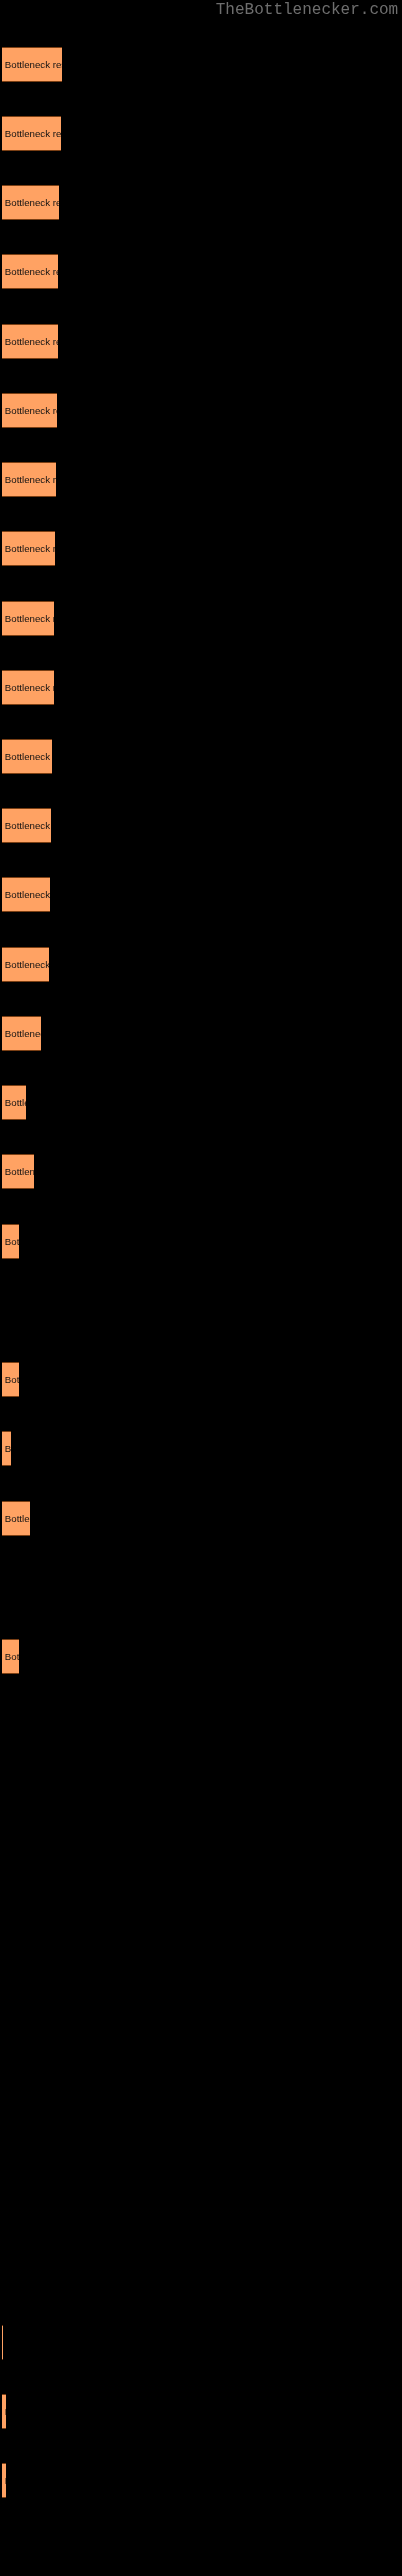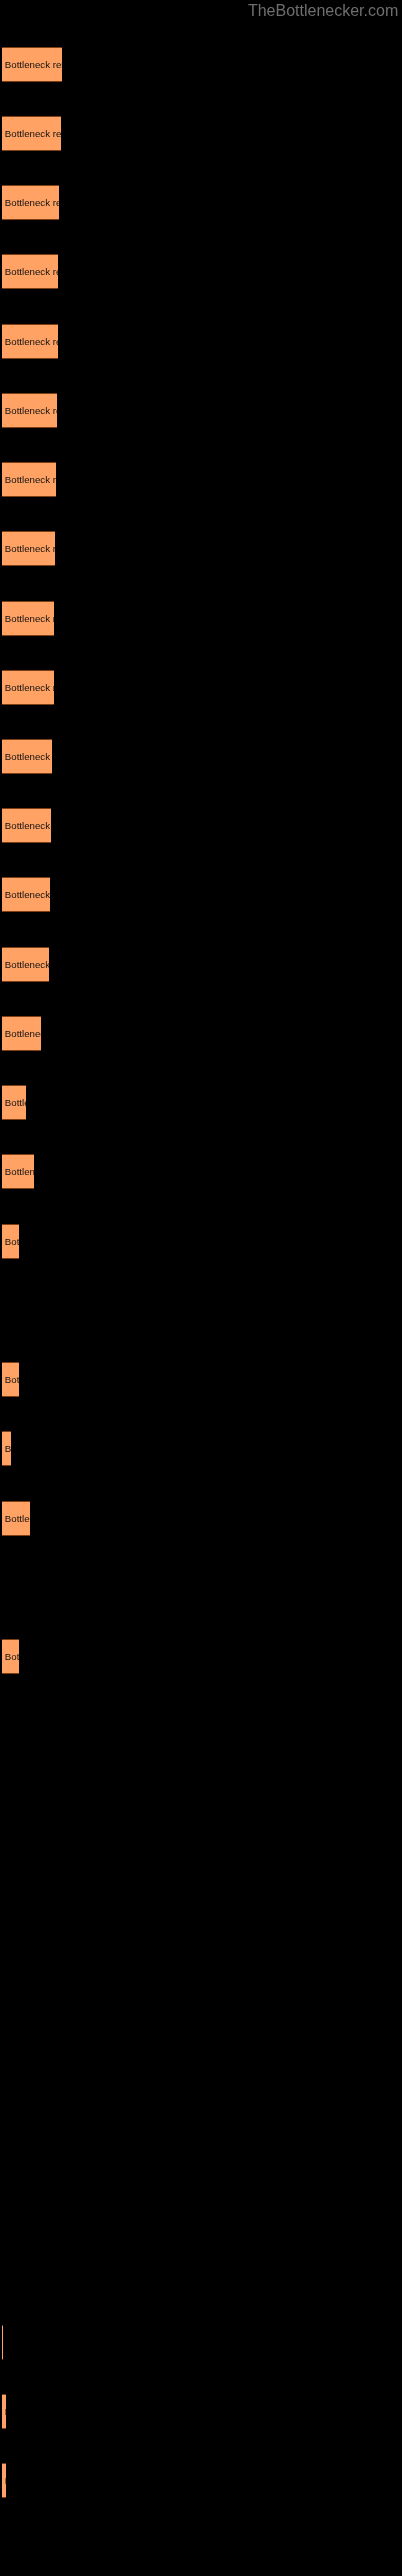--- a/index.html
+++ b/index.html
@@ -19,21 +19,21 @@
     left: 0;
     top: 0;
     width: 403px;
     height: 2576px;
     background: #000000;
   }
   .watermark {
     position: absolute;
     right: 4.8px;
     top: 0.8px;
-    font-family: Liberation Sans, sans-serif;
+    font-family: Liberation Mono, monospace;
     font-size: 16px;
     color: #6e6e6e;
     letter-spacing: 0px;
     white-space: nowrap;
     line-height: 19.3px;
   }
   .bars-layer {
     position: absolute;
     left: 0;
     top: 0;

